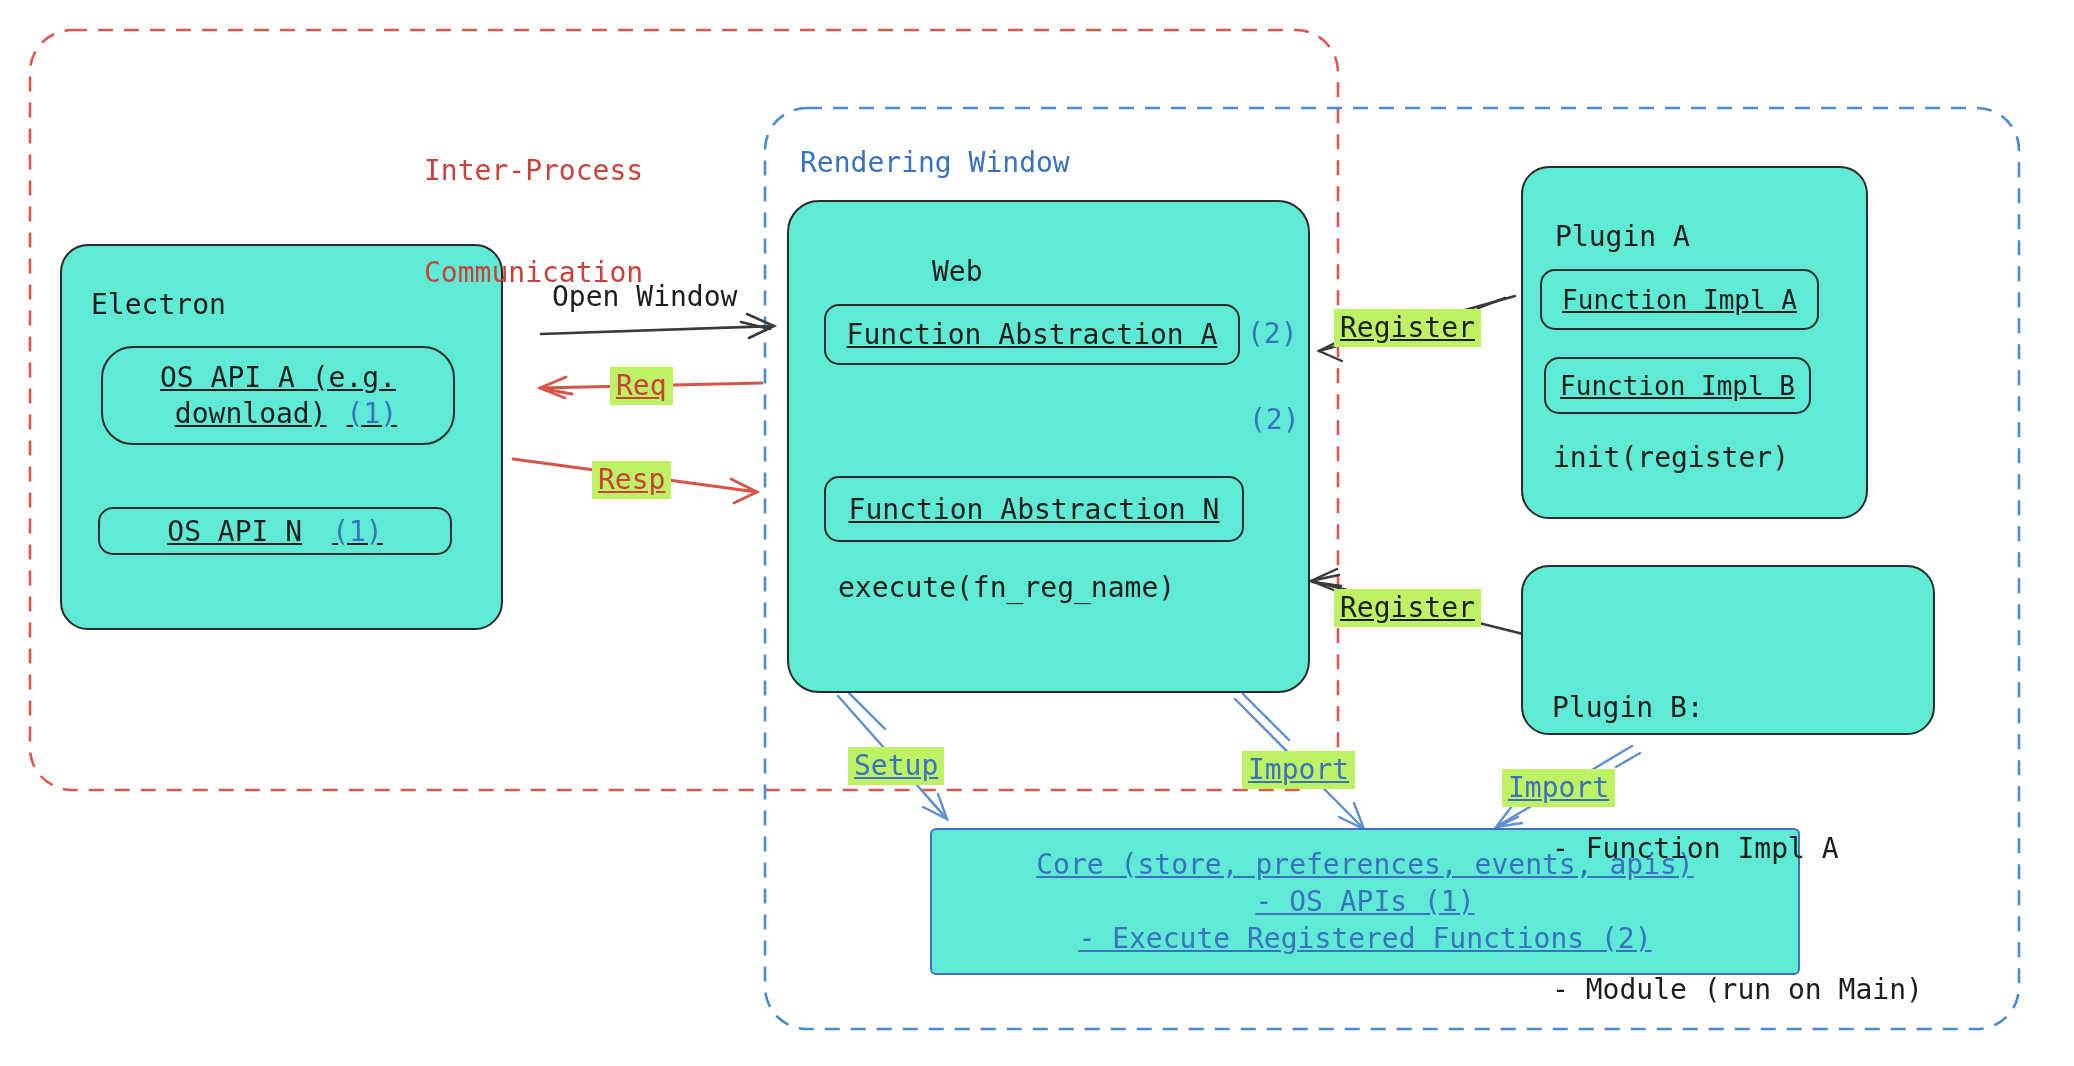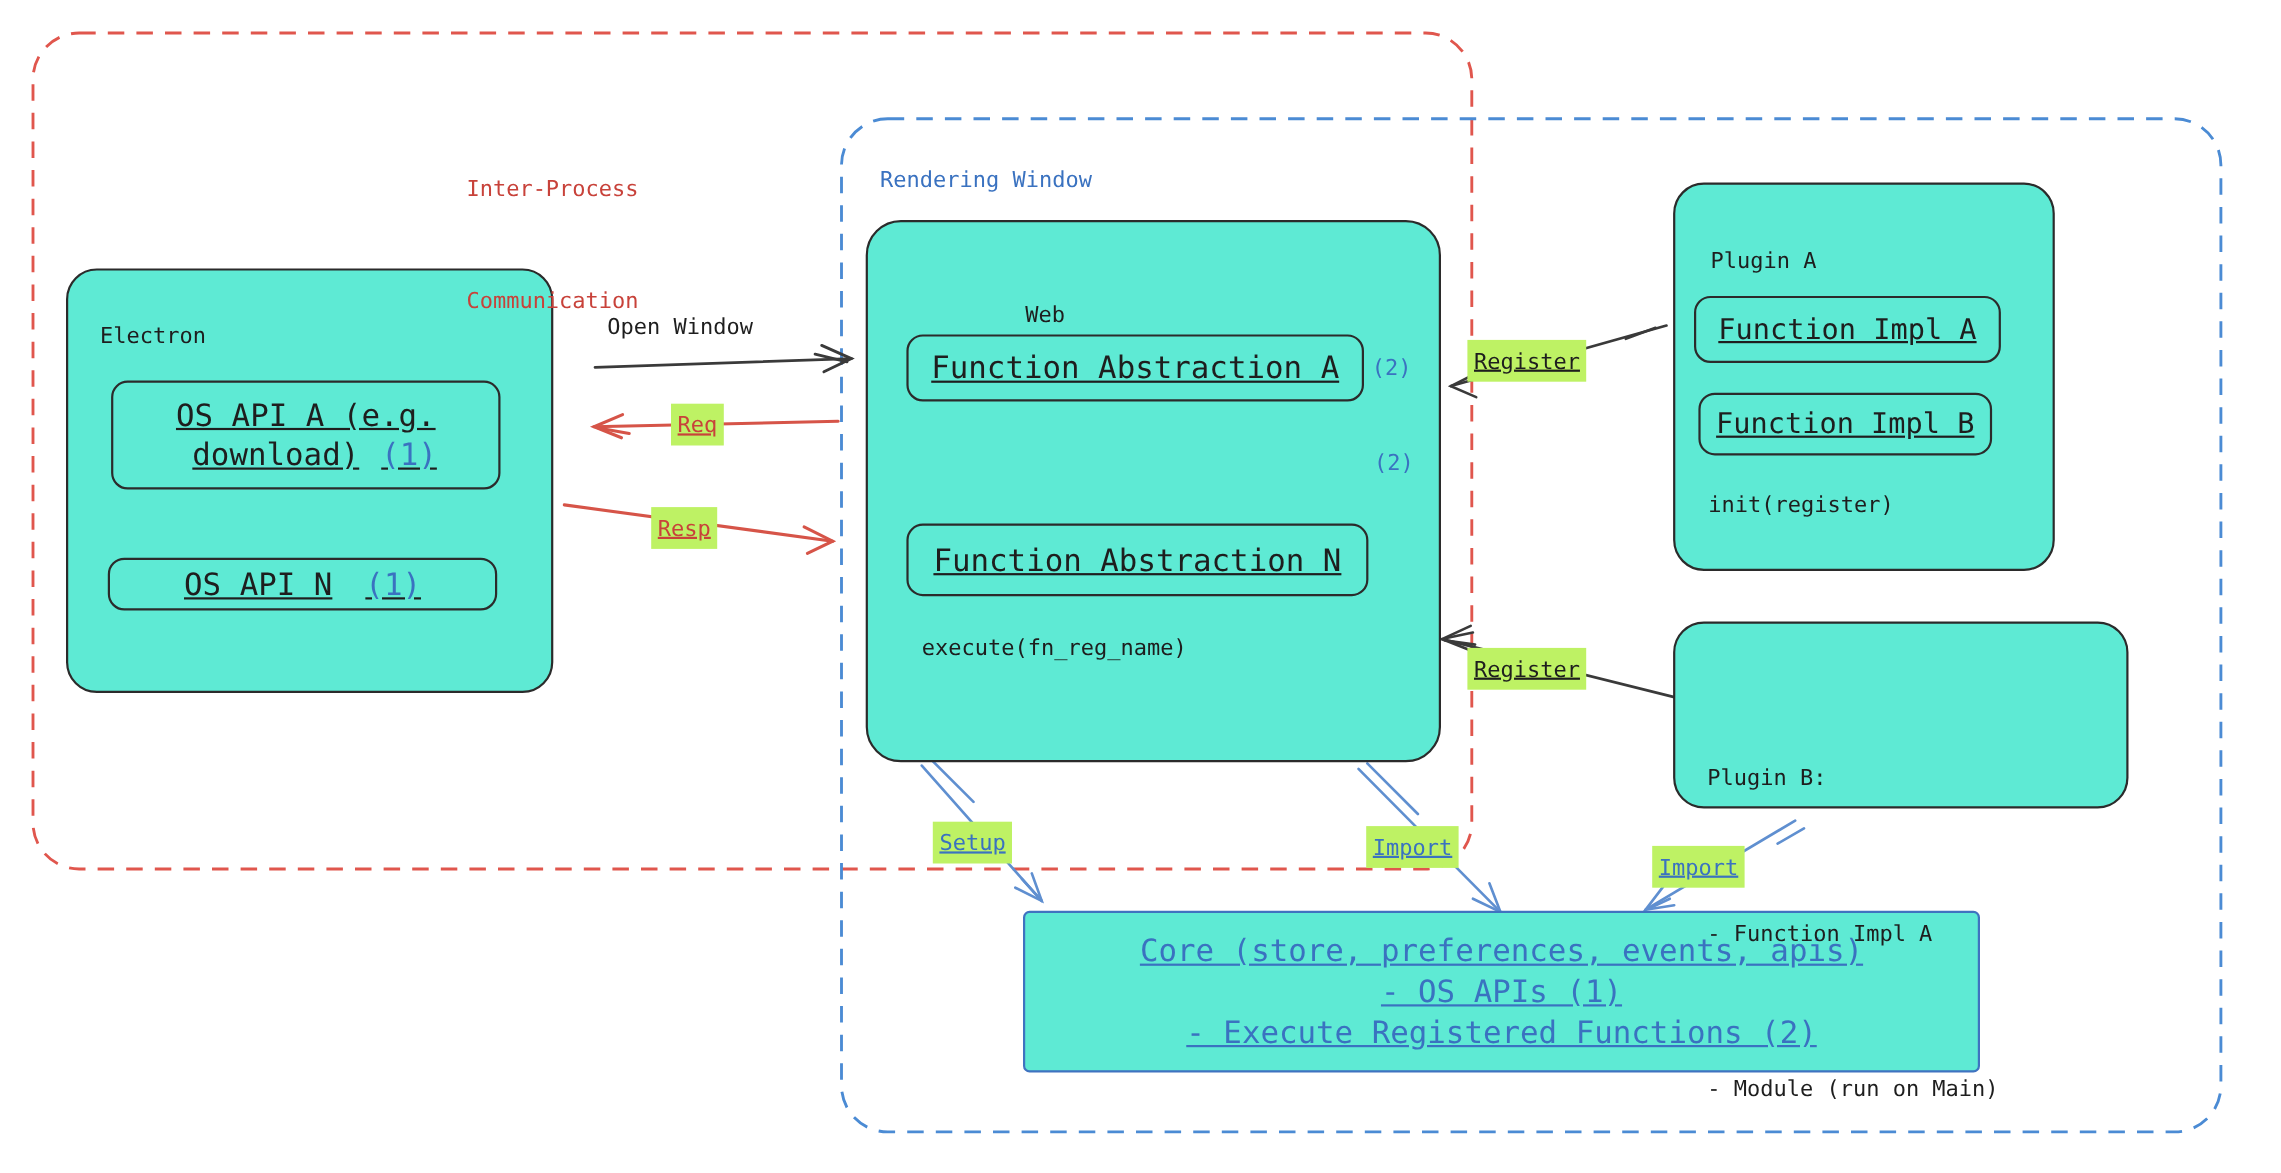--- a/index.html
+++ b/index.html
@@ -11,24 +11,24 @@
   svg.wires { position:absolute; left:0; top:0; z-index:0; }
 
   .box {
     position:absolute; background:#5eead4; border:2.4px solid #2b2b2b;
     border-radius:28px; z-index:1; box-sizing:border-box;
     display:flex; align-items:center; justify-content:center;
     font-size:28px;
     text-decoration:underline;
   }
   .box.small { border-radius:15px; }
-  .box.col { flex-direction:column; }
+  .box.col { flex-direction:column;border-radius:32px; }
 
   .lbl {
-    position:absolute; z-index:2; font-size:20px; line-height:34px;
+    position:absolute; z-index:2; font-size:28px; line-height:34px;
     white-space:pre; color:#1e1e1e;
   }
   .lbl.mask { background:#bef264; padding:2px 6px;text-decoration:underline; }
   .red  { color:#c8423a; }
   .blue { color:#3a72c0; }
   .badge { color:#3a72c0; }
   .row { display:flex; flex-direction:row; align-items:center; }
 
   
   .electron   { left:60px;  top:244px; width:443px; height:386px; align-items:flex-start; justify-content:flex-start; }
@@ -42,21 +42,21 @@
   .fi-a       { left:1540px; top:269px; width:279px; height:61px; font-size:26px; }
   .fi-b       { left:1544px; top:357px; width:267px; height:57px; font-size:26px; }
   .plugin-b   { left:1521px; top:565px; width:414px; height:170px; }
   .core       { left:930px; top:828px; width:870px; height:147px; border:2.4px solid #3f73c0;
                 border-radius:6px; color:#3a72c0; flex-direction:column; line-height:37px; }
 
   
   .lbl-ipc        { left:424px;  top:86px;  }
   .lbl-rendering  { left:800px;  top:146px; }
   .lbl-electron   { left:91px;   top:288px; }
-  .lbl-web        { left:932px;  top:269px;text-align:center; }
+  .lbl-web        { left:932px;  top:255px;text-align:center; }
   .lbl-openwin    { left:552px;  top:280px; }
   .lbl-req        { left:610px;  top:367px; }
   .lbl-resp       { left:592px;  top:461px; }
   .lbl-reg-top    { left:1334px; top:309px; }
   .lbl-reg-bot    { left:1334px; top:589px; }
   .lbl-setup      { left:848px;  top:747px; }
   .lbl-import-web { left:1242px; top:751px; }
   .lbl-import-plg { left:1502px; top:769px; }
   .lbl-execute    { left:838px;  top:571px; }
   .lbl-init       { left:1553px; top:441px; }

